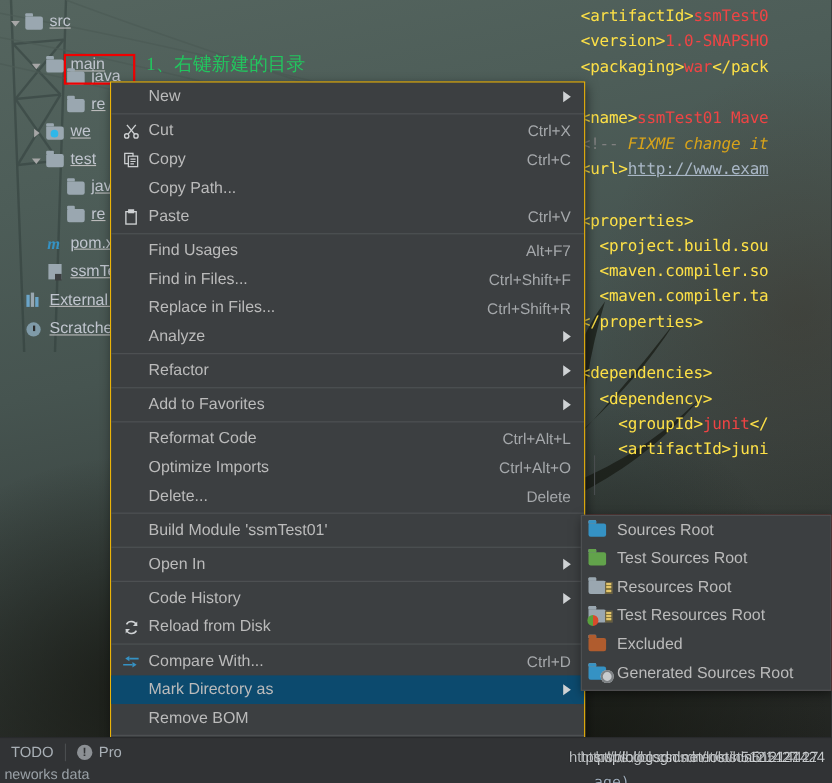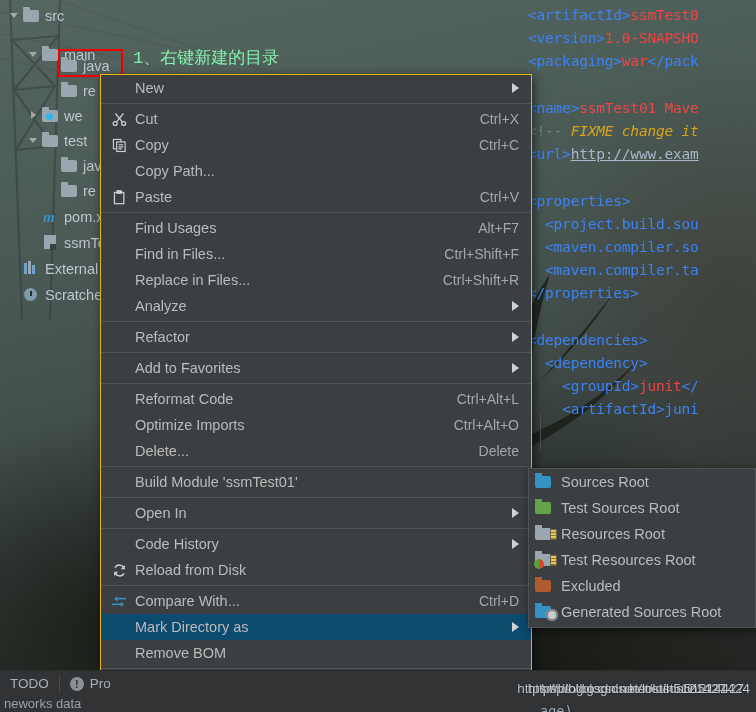--- a/index.html
+++ b/index.html
@@ -47,39 +47,40 @@
   .code {
     position: absolute;
     left: 28px; top: 4px; right: 0;
     font-family: "DejaVu Sans Mono", "Liberation Mono", monospace;
     font-size: 14.5px;
     line-height: 23.2px;
     white-space: pre;
     letter-spacing: -0.2px;
   }
   .code .ln { height: 23.2px; }
-  .tag   { color: #3b82f6; }
+  .tag   { color: #fde047; }
   .txt   { color: #ef4444; }
   .cmt   { color: #808080; }
   .cmtw  { color: #d8a31a; font-style: italic; }
   .link  { color: #a9b7c6; text-decoration: underline; }
 
   .code-fold {
     position: absolute; width: 1px; background: #4d5153;
   }
 
   
   .tree {
     position: absolute; left: 0; top: 0; width: 300px; bottom: 42px;
   }
   .trow {
     position: absolute; left: 0; right: 12px; height: 25px;
-    display: flex; align-items: center;
+    display: flex; align-items: flex-end;
     font-size: 14.5px; color: #bbbbbb;
     white-space: nowrap;
+    text-decoration: underline;
   }
   .trow .label { color: #c0c5ce; }
   .chev {
     width: 13px; height: 13px; flex: 0 0 13px;
     position: relative; margin-right: 2px;
   }
   .chev.down::before {
     content: ""; position: absolute; left: 2px; top: 4px;
     border-left: 4.5px solid transparent; border-right: 4.5px solid transparent;
     border-top: 5px solid #a6a6a6;
@@ -103,23 +104,23 @@
   }
 
   .red-box {
     position: absolute;
     border: 2px solid #f00000;
     pointer-events: none;
   }
 
   .annot {
     position: absolute;
-    color: #86efac;
+    color: #22c55e;
     font-size: 16px;
-    font-family: Liberation Mono, monospace;
+    font-family: Liberation Serif, serif;
     white-space: nowrap;
     line-height: 21px;
     font-weight: 400;
     text-align: right;
   }
 
   
   .ctx {
     position: absolute;
     left: 100px; top: 74px; width: 432px; height: 648px;

